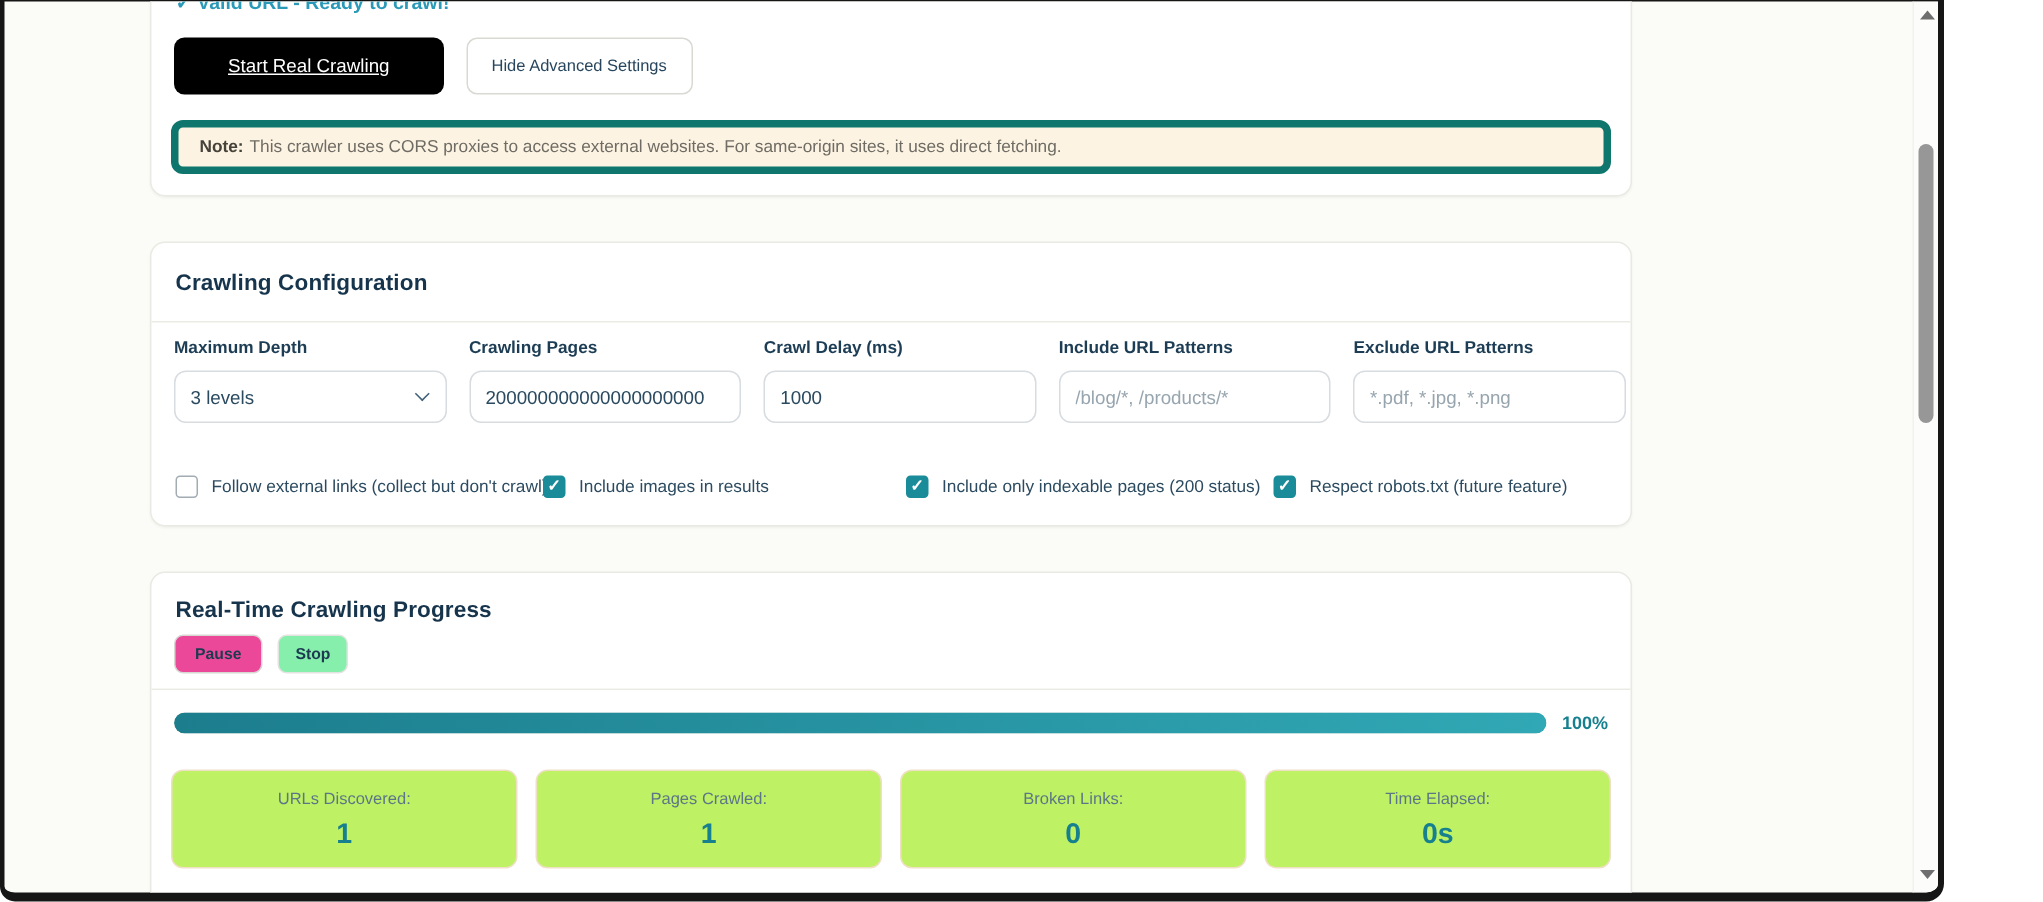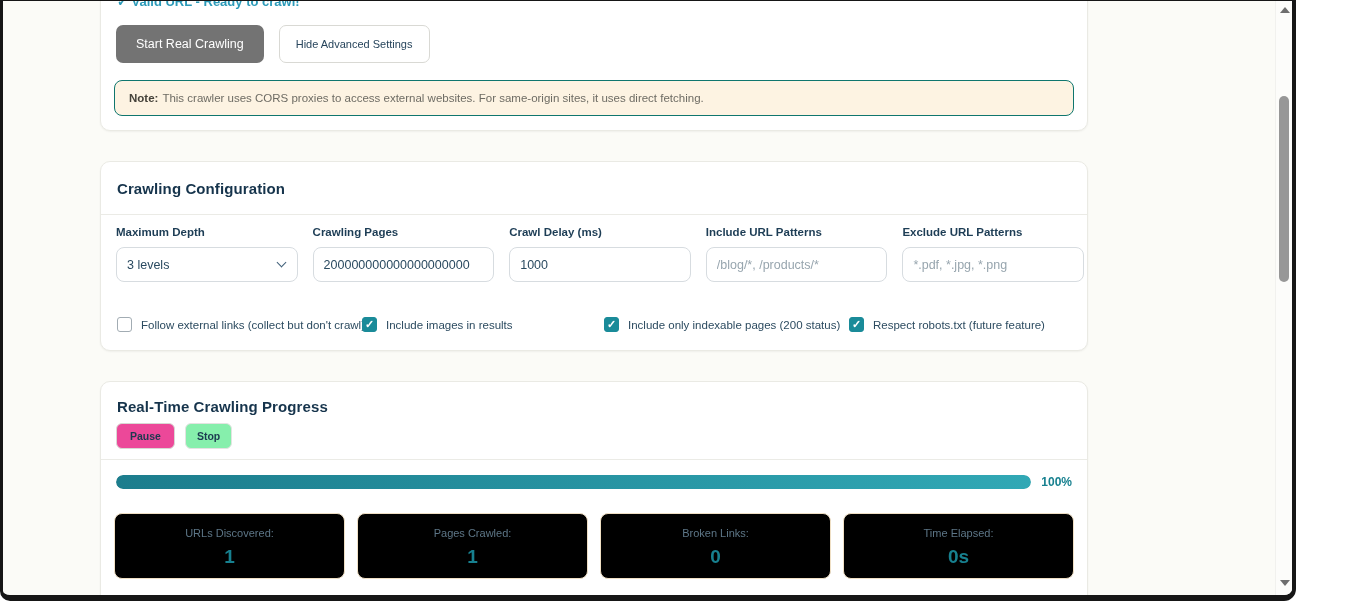--- a/index.html
+++ b/index.html
@@ -28,30 +28,30 @@
   .card-config { top:160px; height:190px; }
   .card-progress { top:380px; height:250px; }
 
   .card h2 { position:absolute; left:16px; font-size:15px; font-weight:bold; color:#16344c; letter-spacing:0.1px; }
   .divider { position:absolute; left:0; right:0; height:1px; background:#ebebe6; }
 
   
   .status-line { position:absolute; top:22px; left:16px; font-size:13px; font-weight:bold; color:#2b9ab8; }
   .btn-row { position:absolute; top:53px; left:15px; display:flex; gap:15px; }
   .btn-primary {
-    background:#737373; color:#ffffff; border:none; border-radius:7px;
-    padding:12px 20px; font-size:12.5px; font-family:inherit; cursor:pointer;
+    background:#000000; color:#ffffff; border:none; border-radius:7px;
+    padding:12px 36px; font-size:12.5px; font-family:inherit; cursor:pointer;text-decoration:underline;
   }
   .btn-secondary {
     background:#ffffff; color:#27455c; border:1px solid #d9d9d4; border-radius:7px;
     padding:12px 16px; font-size:11px; font-family:inherit; cursor:pointer;
   }
   .note-box {
     position:absolute; top:108px; left:13px; right:13px; height:36px;
-    background:#fdf3e2; border:1px solid #0f766e; border-radius:8px;
+    background:#fdf3e2; border:5px solid #0f766e; border-radius:8px;
     display:flex; align-items:center; padding:0 14px; font-size:11.5px; color:#6e6c64;
   }
   .note-box b { color:#45423a; margin-right:4px; }
 
   
   .card-config h2 { top:18px; }
   .card-config .divider { top:52px; }
   .fields-row { position:absolute; top:64px; left:15px; right:3px; display:flex; gap:15px; }
   .field { flex:1; min-width:0; }
   .field-label { font-size:11.5px; font-weight:bold; color:#1d3d55; margin-bottom:9px; display:block; }
@@ -85,21 +85,21 @@
     padding:6px 11px; font-size:10.5px; font-weight:bold; font-family:inherit; cursor:pointer;
   }
   .card-progress .divider { top:77px; }
   .progress-row { position:absolute; top:93px; left:15px; right:15px; display:flex; align-items:center; gap:10px; }
   .progress-track { flex:1; height:14px; background:#e9e9e5; border-radius:7px; overflow:hidden; }
   .progress-fill { height:100%; border-radius:7px; background:linear-gradient(90deg,#1c7d8d,#31a8b5); }
   .progress-pct { font-size:12px; font-weight:bold; color:#17808f; flex:0 0 auto; }
 
   .stats-row { position:absolute; top:131px; left:13px; right:13px; display:flex; gap:12px; }
   .stat-card {
-    flex:1; height:66px; background:#000000; border:1px solid #efdfc4; border-radius:8px;
+    flex:1; height:66px; background:#bef264; border:1px solid #efdfc4; border-radius:8px;
     text-align:center; padding-top:13px;
   }
   .stat-label { font-size:11px; color:#5d7687; }
   .stat-value { font-size:19px; font-weight:bold; color:#17808f; margin-top:7px; }
 </style>
 </head>
 <body>
 
 <div class="window">
 

